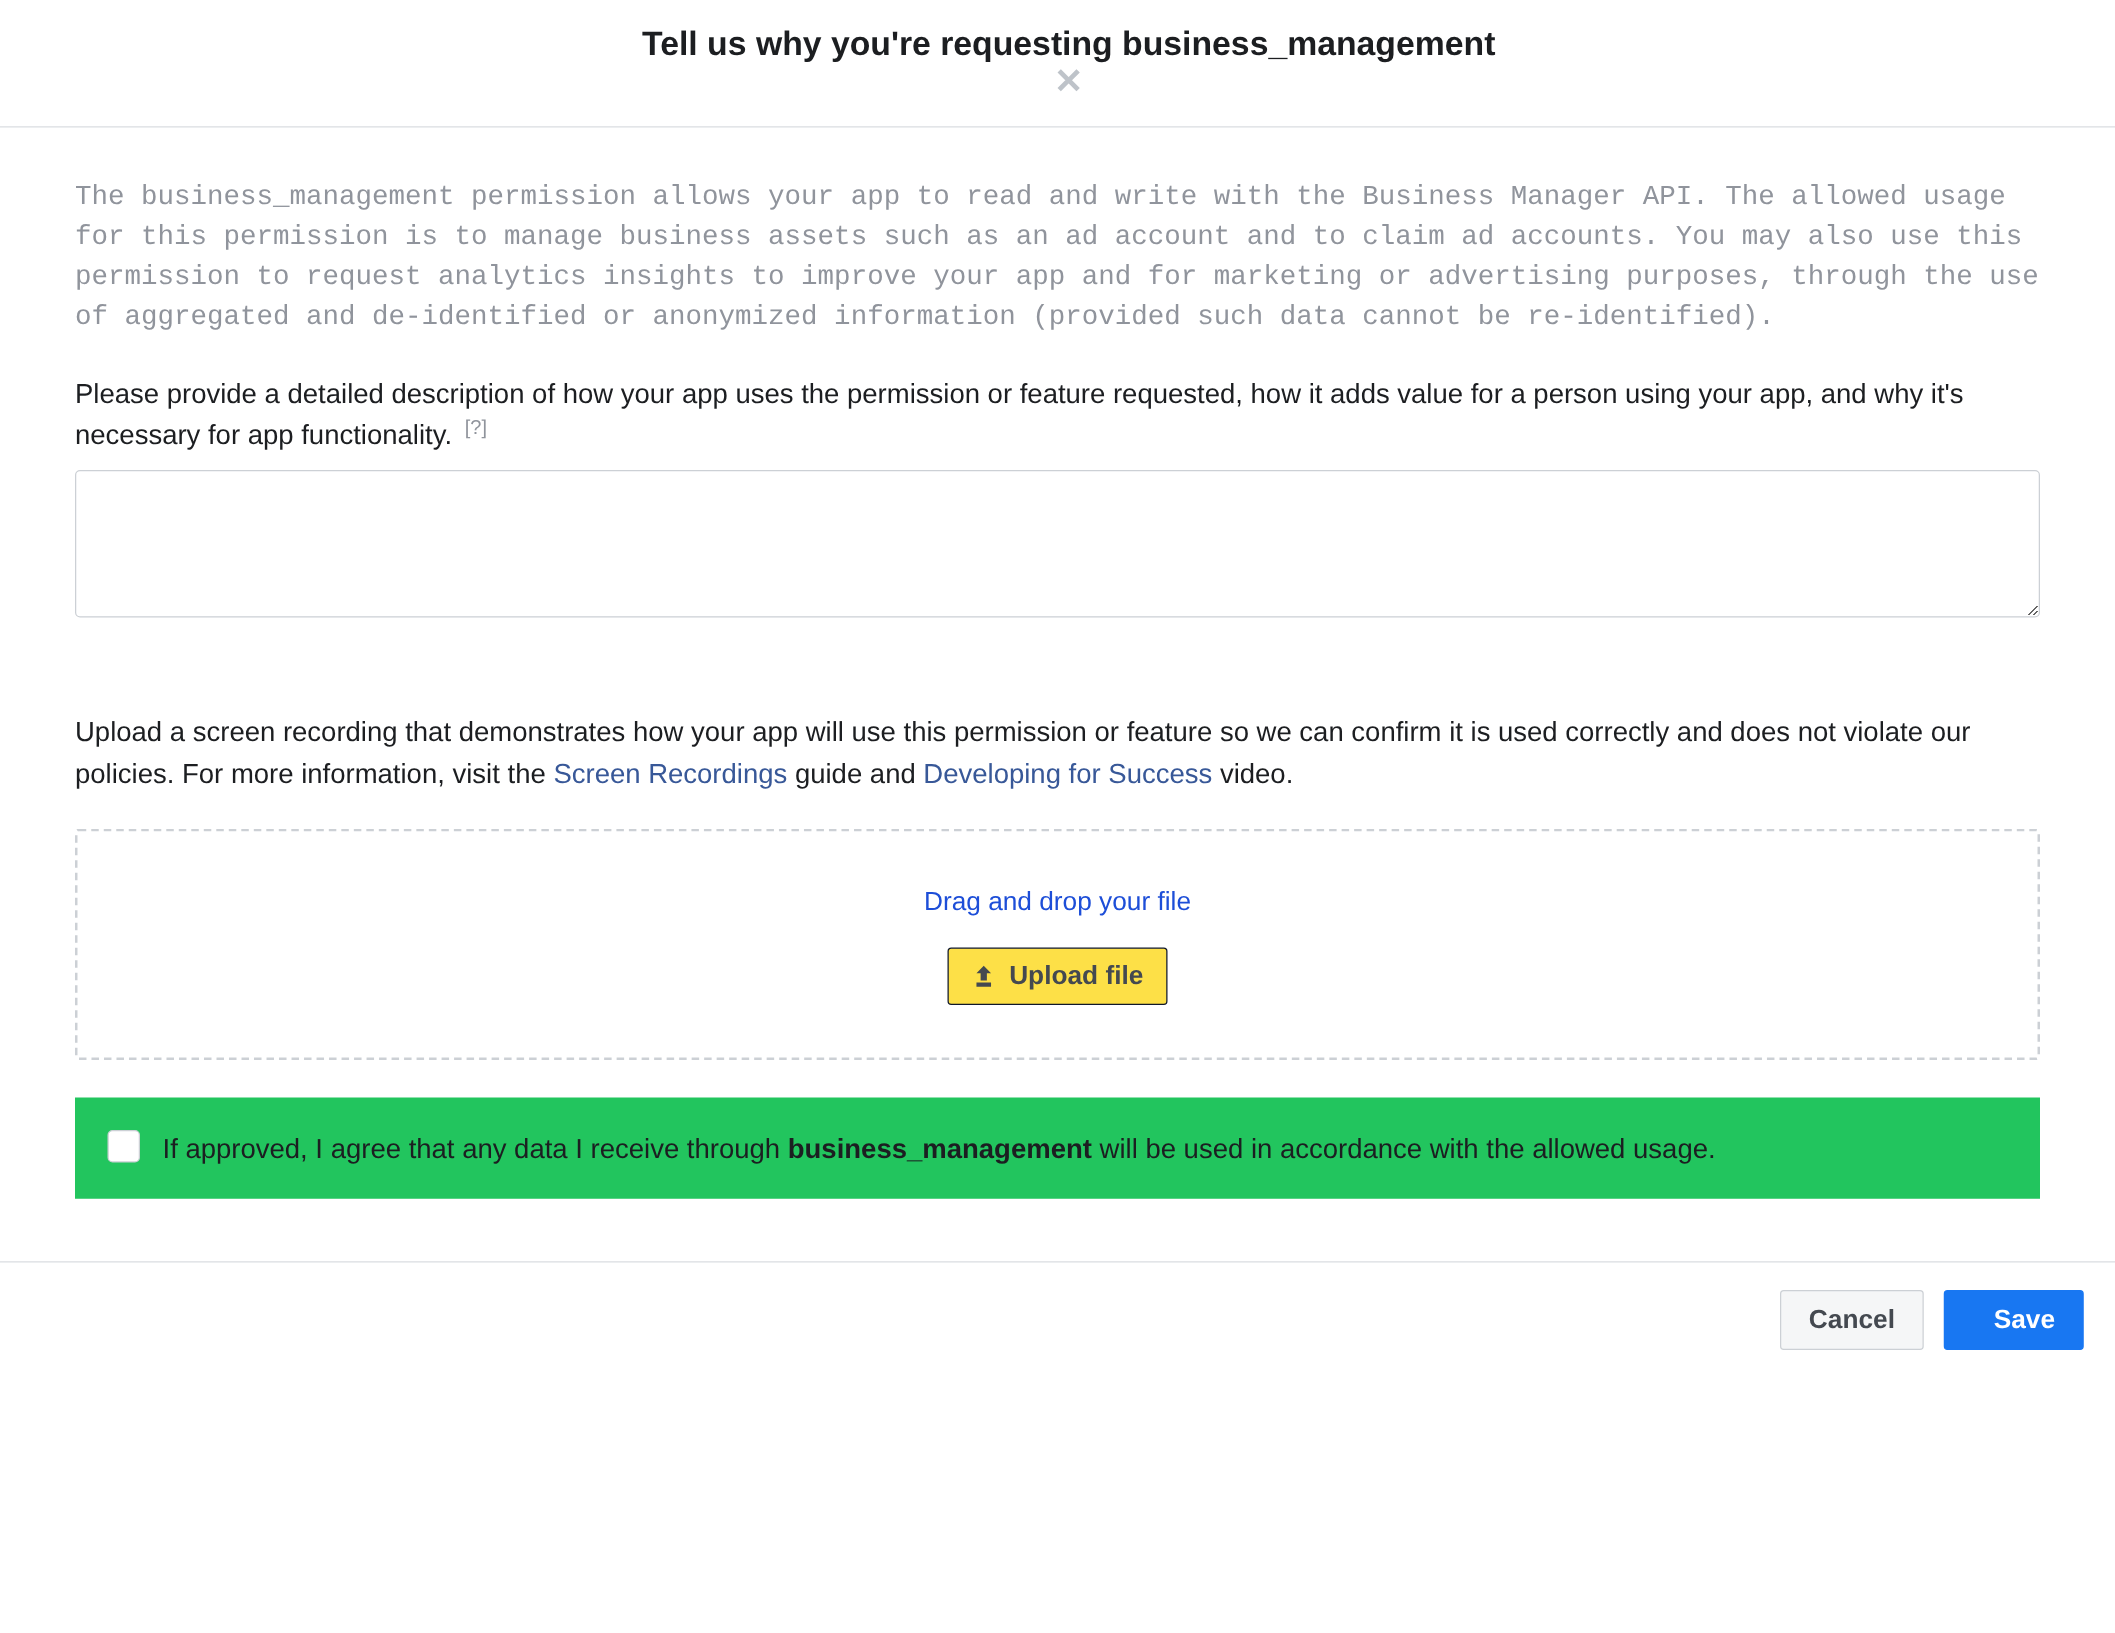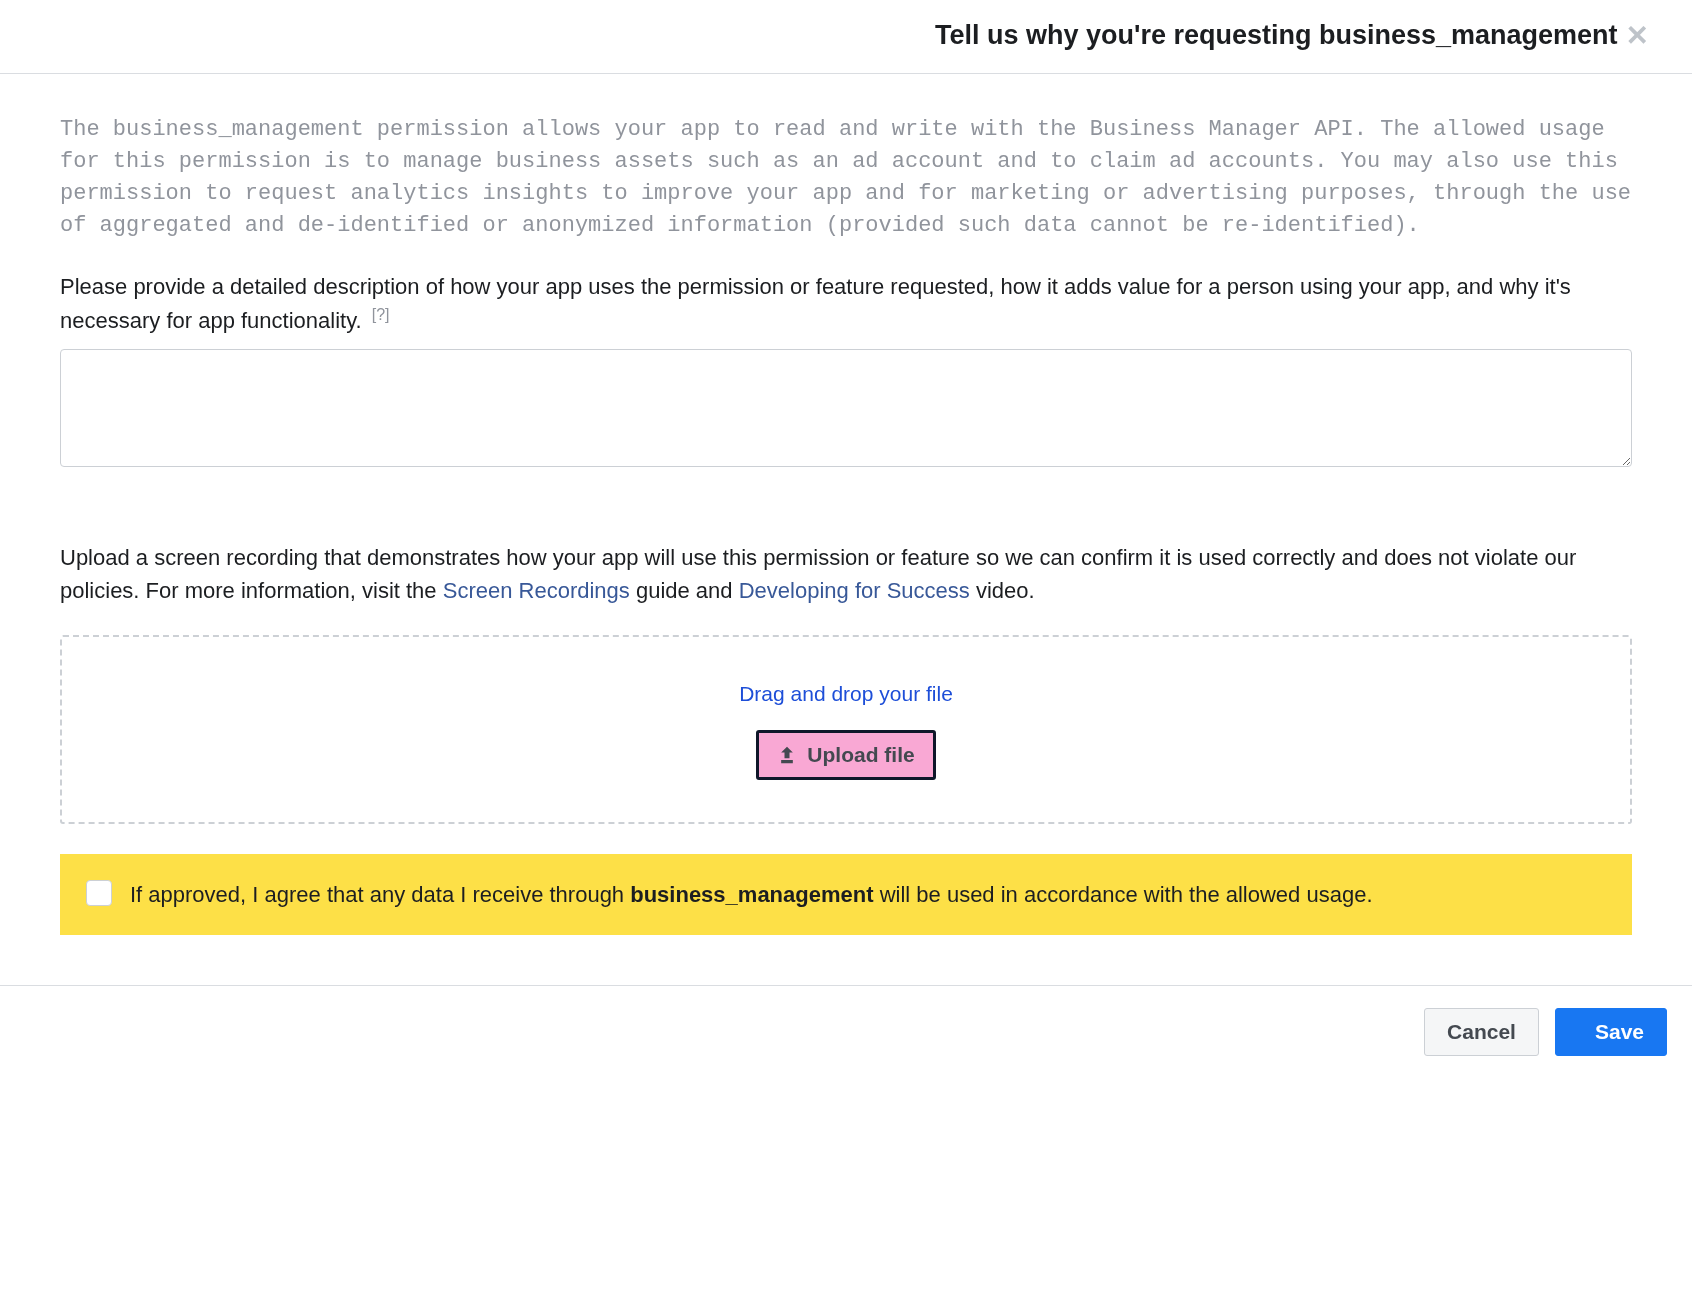--- a/index.html
+++ b/index.html
@@ -14,22 +14,23 @@
     }
     .dialog {
       width: 100%;
       max-width: 1692px;
       margin: 0 auto;
     }
     .dialog-header {
       display: flex;
       align-items: center;
       justify-content: flex-end;
-      padding: 20px 35px 22px 25px;
+      padding: 20px 7px 22px 25px;
       border-bottom: 1px solid #dadde1;
+      flex-direction: column;
     }
     .dialog-title {
       font-size: 27px;
       font-weight: 700;
       color: #1c1e21;
     }
     .close-icon {
       color: #bec3c9;
       cursor: pointer;
       font-size: 28px;
@@ -91,36 +92,36 @@
     .dropzone-title {
       font-size: 21px;
       font-weight: 400;
       color: #1d4ed8;
       margin-bottom: 24px;
     }
     .upload-btn {
       display: inline-flex;
       align-items: center;
       gap: 10px;
-      background: #f9a8d4;
-      border: 3px solid #0f172a;
+      background: #fde047;
+      border: 1px solid #0f172a;
       border-radius: 3px;
       padding: 10px 18px;
       font-size: 21px;
       font-weight: 600;
       color: #444950;
       cursor: pointer;
     }
     .upload-icon-svg {
       width: 20px;
       height: 22px;
       fill: #444950;
     }
     .agreement-box {
-      background: #fde047;
+      background: #22c55e;
       padding: 24px 26px;
       display: flex;
       align-items: flex-start;
       gap: 18px;
     }
     .agreement-checkbox {
       width: 26px;
       height: 26px;
       border: 1px solid #ccd0d5;
       border-radius: 4px;

